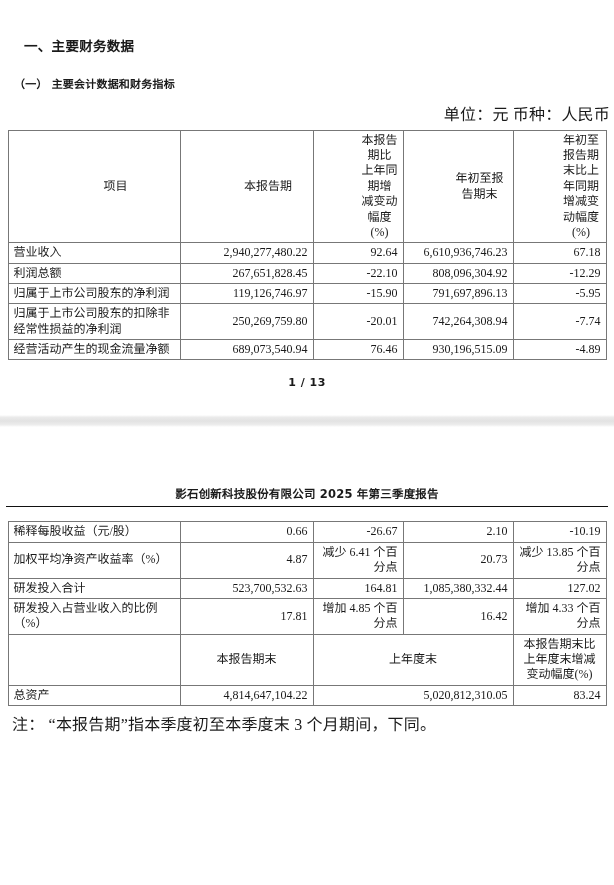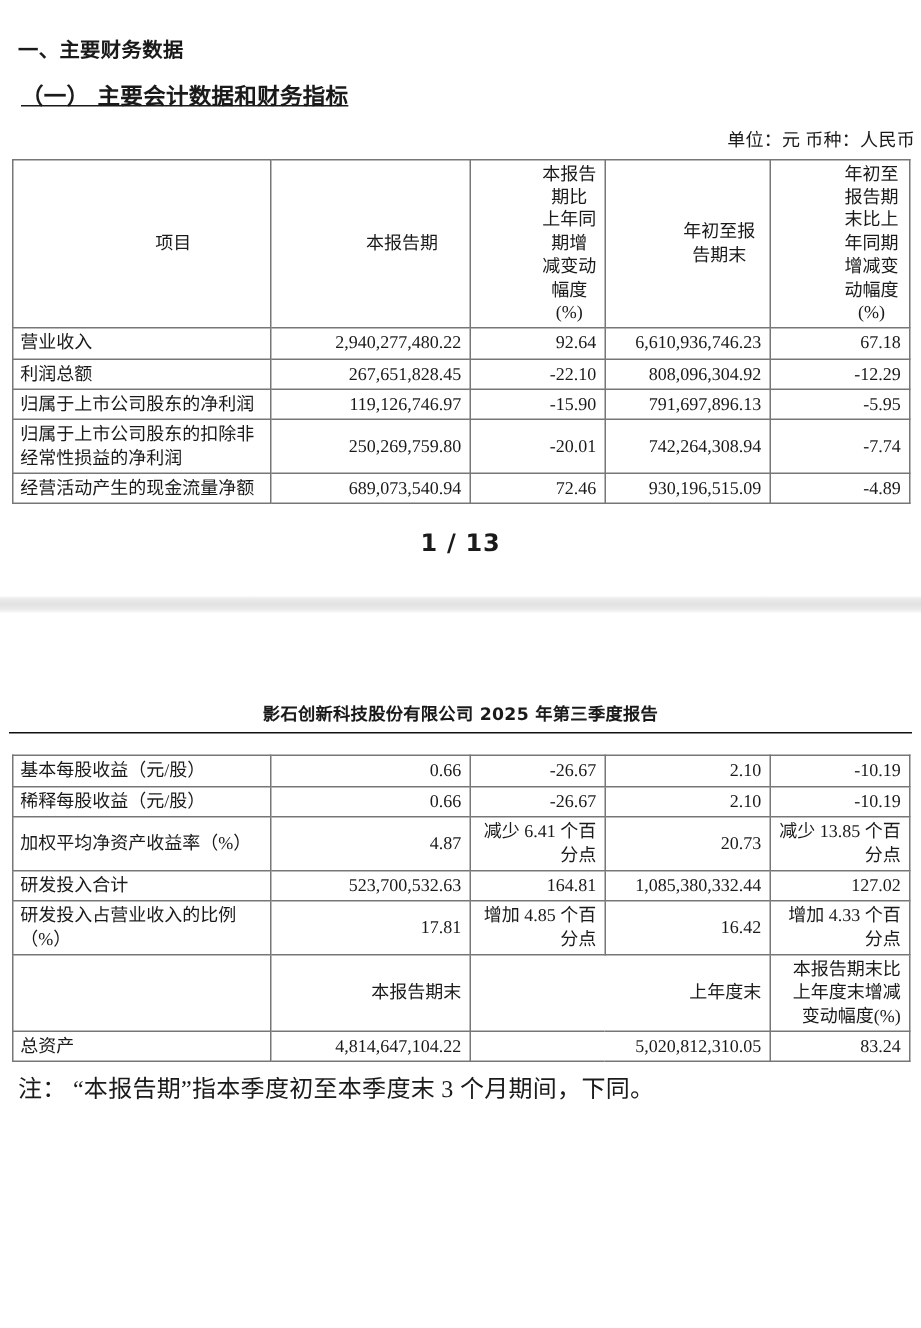--- a/index.html
+++ b/index.html
@@ -20,40 +20,39 @@
   .page {
     position: relative;
     width: 614px;
     box-sizing: border-box;
   }
 
   h1.section-title {
     font-family: "DejaVu Sans", "Liberation Sans", sans-serif;
     font-size: 13.5px;
     font-weight: bold;
-    margin: 0;
+    margin: 12px;
     padding: 24px 0 0 12px;
     letter-spacing: 0.3px;
     line-height: 1.5;
   }
 
   h2.sub-title {
     font-family: "DejaVu Sans", "Liberation Sans", sans-serif;
-    font-size: 15px;
+    font-size: 11px;
     font-weight: bold;
     margin: 0;
     padding: 9px 0 0 14px;
     letter-spacing: 0.2px;
     line-height: 1.5;
-    text-decoration: underline;
   }
 
   .unit-line {
     text-align: right;
-    font-size: 12px;
+    font-size: 16px;
     padding: 7px 4px 5px 0;
     font-family: "Liberation Serif", "DejaVu Serif", serif;
     letter-spacing: 0.2px;
   }
 
   table.fin {
     border-collapse: collapse;
     width: 598px;
     margin: 0 auto;
     table-layout: fixed;
@@ -76,26 +75,26 @@
   }
 
   .c-item   { width: 172px; }
   .c-cur    { width: 133px; }
   .c-pct    { width: 90px;  }
   .c-ytd    { width: 110px; }
   .c-pct2   { width: 93px;  }
 
   td.label   { text-align: left; }
   td.num     { text-align: right; }
-  td.ctr     { text-align: right; }
+  td.ctr     { text-align: center; }
 
   .page-num {
     text-align: center;
     font-family: "DejaVu Sans", "Liberation Sans", sans-serif;
-    font-size: 16px;
+    font-size: 11px;
     font-weight: bold;
     padding: 16px 0 0 0;
     letter-spacing: 0.5px;
   }
 
   
   .page-gap {
     height: 78px;
     position: relative;
   }
@@ -195,21 +194,21 @@
       <tr>
         <td class="label">归属于上市公司股东的扣除非经常性损益的净利润</td>
         <td class="num">250,269,759.80</td>
         <td class="num">-20.01</td>
         <td class="num">742,264,308.94</td>
         <td class="num">-7.74</td>
       </tr>
       <tr>
         <td class="label">经营活动产生的现金流量净额</td>
         <td class="num">689,073,540.94</td>
-        <td class="num">72.46</td>
+        <td class="num">76.46</td>
         <td class="num">930,196,515.09</td>
         <td class="num">-4.89</td>
       </tr>
     </tbody>
   </table>
 
   <div class="page-num">1 / 13</div>
 
   <div class="page-gap">
     <div class="band"></div>
@@ -221,27 +220,20 @@
   <table class="fin">
     <colgroup>
       <col class="c-item">
         <col class="c-cur">
         <col class="c-pct">
         <col class="c-ytd">
         <col class="c-pct2">
     </colgroup>
     <tbody>
       <tr>
-        <td class="label">基本每股收益（元/股）</td>
-        <td class="num">0.66</td>
-        <td class="num">-26.67</td>
-        <td class="num">2.10</td>
-        <td class="num">-10.19</td>
-      </tr>
-      <tr>
         <td class="label">稀释每股收益（元/股）</td>
         <td class="num">0.66</td>
         <td class="num">-26.67</td>
         <td class="num">2.10</td>
         <td class="num">-10.19</td>
       </tr>
       <tr>
         <td class="label">加权平均净资产收益率（%）</td>
         <td class="num">4.87</td>
         <td class="num">减少 6.41 个百分点</td>

